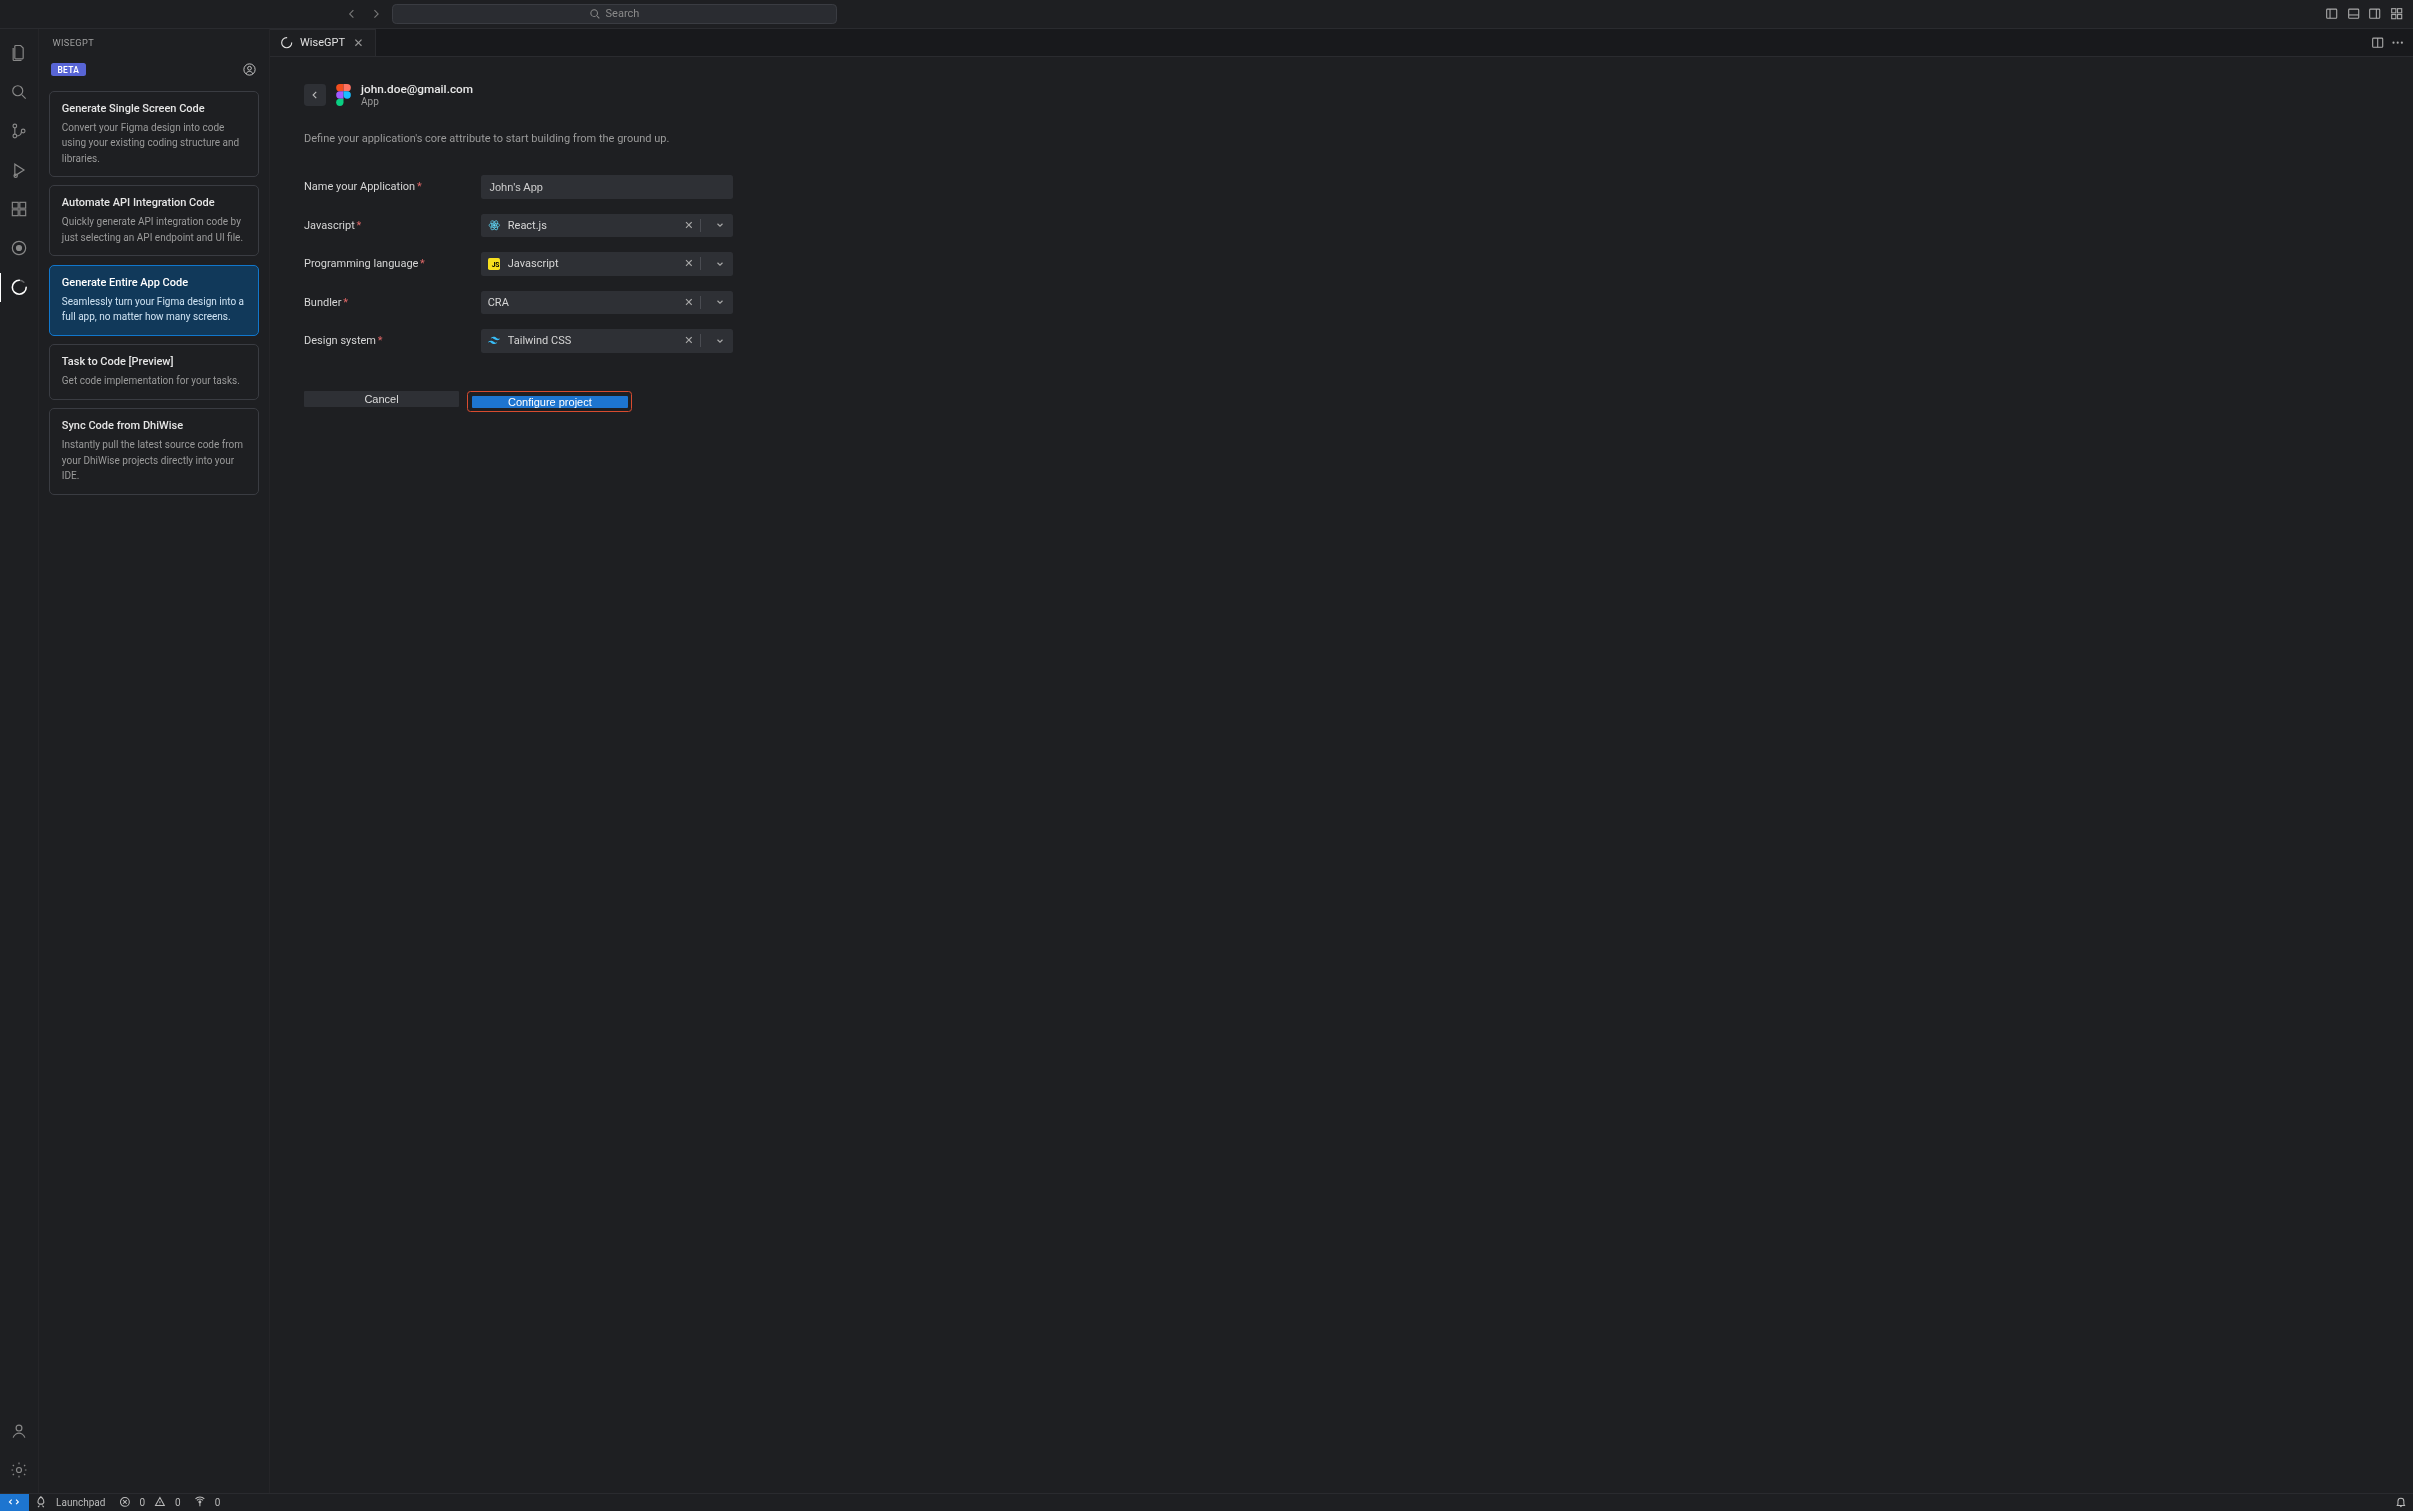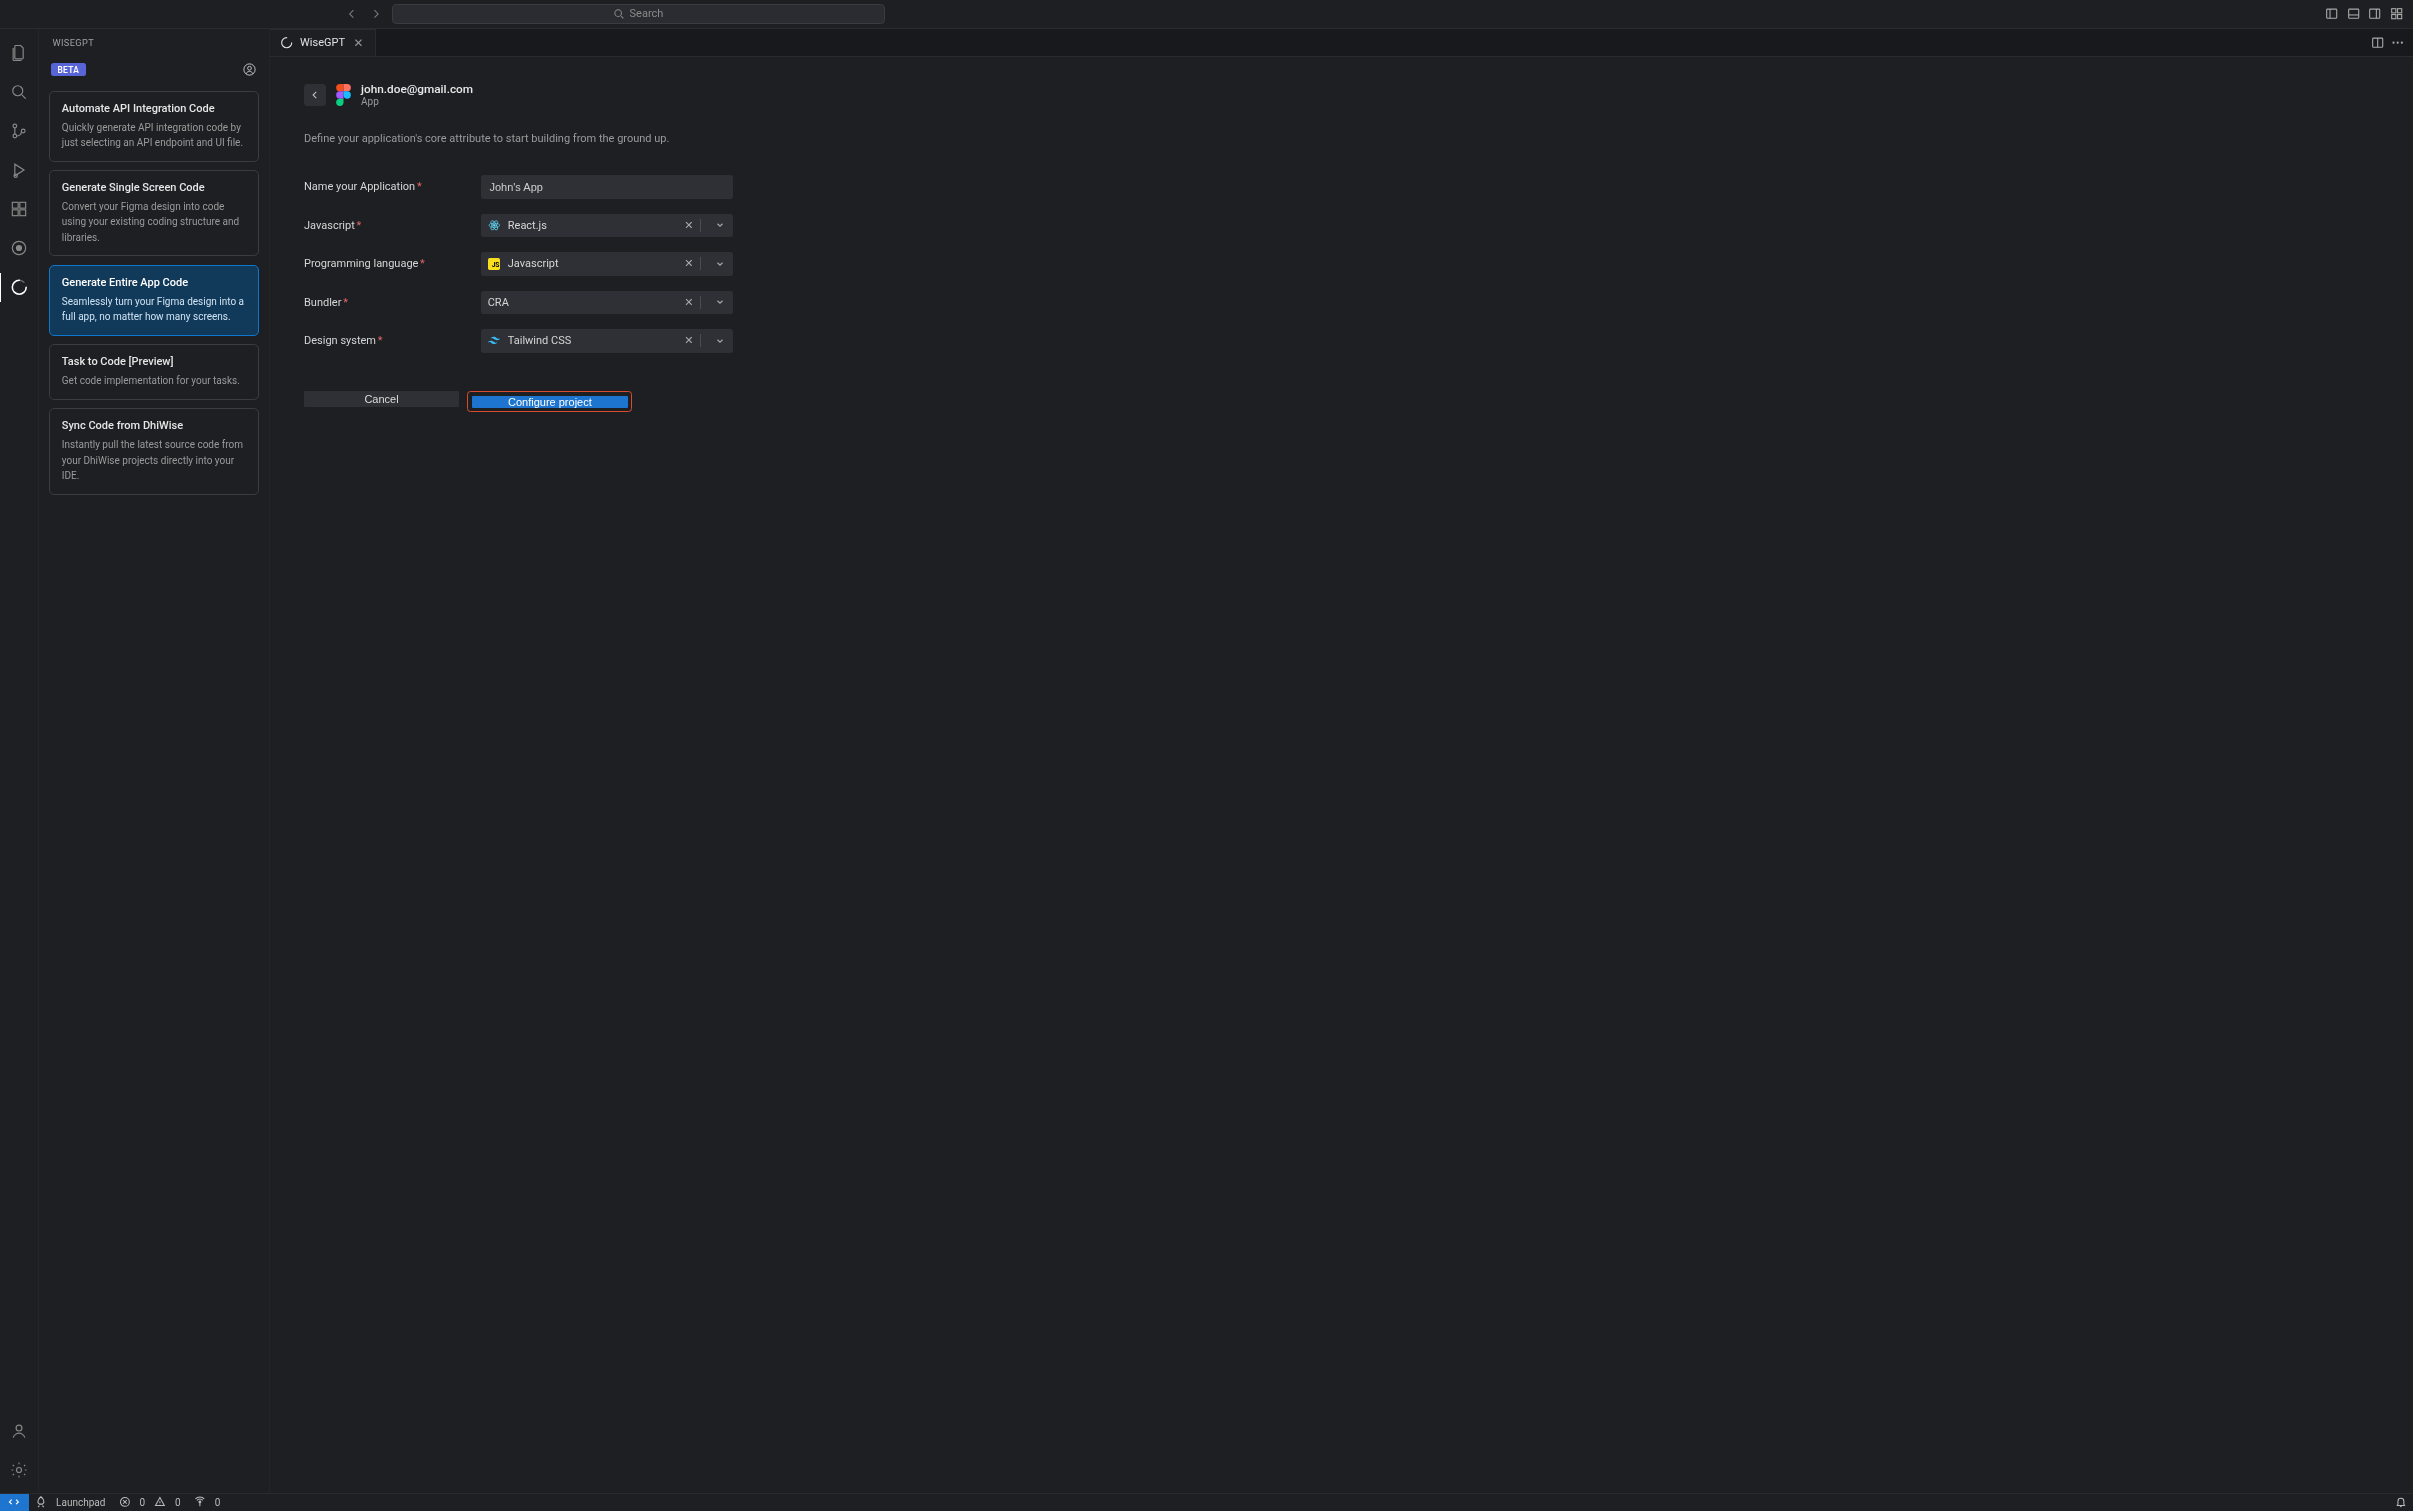--- a/index.html
+++ b/index.html
@@ -22,21 +22,21 @@
       border-bottom: 0.8px solid #2a2b2f;
       padding: 0 6.7px;
       gap: 6.7px;
     }
     .titlebar .spacer { flex: 1; }
     .nav-arrows { display: flex; gap: 5px; margin-left: 336px; }
     .nav-arrows .arrow {
       color: #7a7a7a; font-size: 11.8px; padding: 1.7px 3.4px; cursor: pointer;
     }
     .search-box {
-      width: 493px; height: 20px;
+      width: 445px; height: 20px;
       background: #2a2c31;
       border: 0.8px solid #3a3c42;
       border-radius: 4.2px;
       display: flex; align-items: center; justify-content: center;
       gap: 5px; color: #8a8a8a;
     }
     .search-box svg { width: 11.8px; height: 11.8px; }
     .title-right { display: flex; gap: 3.4px; align-items: center; }
     .title-right .layout-btn {
       width: 18.5px; height: 18.5px; display: flex; align-items: center; justify-content: center;
@@ -335,26 +335,26 @@
         <svg width="15" height="15" viewBox="0 0 24 24" fill="none" stroke="currentColor" stroke-width="1.5">
             <circle cx="12" cy="12" r="9"></circle>
             <circle cx="12" cy="10" r="3"></circle>
             <path d="M6.5 19c1-3 4-4 5.5-4s4.5 1 5.5 4"></path>
           </svg>
       </span>
     </div>
 
     <div class="cards">
       <div class="card">
+        <div class="card-title">Generate Single Screen Code</div>
+        <div class="card-desc">Convert your Figma design into code using your existing coding structure and libraries.</div>
+      </div>
+      <div class="card">
         <div class="card-title">Automate API Integration Code</div>
         <div class="card-desc">Quickly generate API integration code by just selecting an API endpoint and UI file.</div>
-      </div>
-      <div class="card">
-        <div class="card-title">Generate Single Screen Code</div>
-        <div class="card-desc">Convert your Figma design into code using your existing coding structure and libraries.</div>
       </div>
       <div class="card selected">
         <div class="card-title">Generate Entire App Code</div>
         <div class="card-desc">Seamlessly turn your Figma design into a full app, no matter how many screens.</div>
       </div>
       <div class="card">
         <div class="card-title">Task to Code [Preview]</div>
         <div class="card-desc">Get code implementation for your tasks.</div>
       </div>
       <div class="card">

